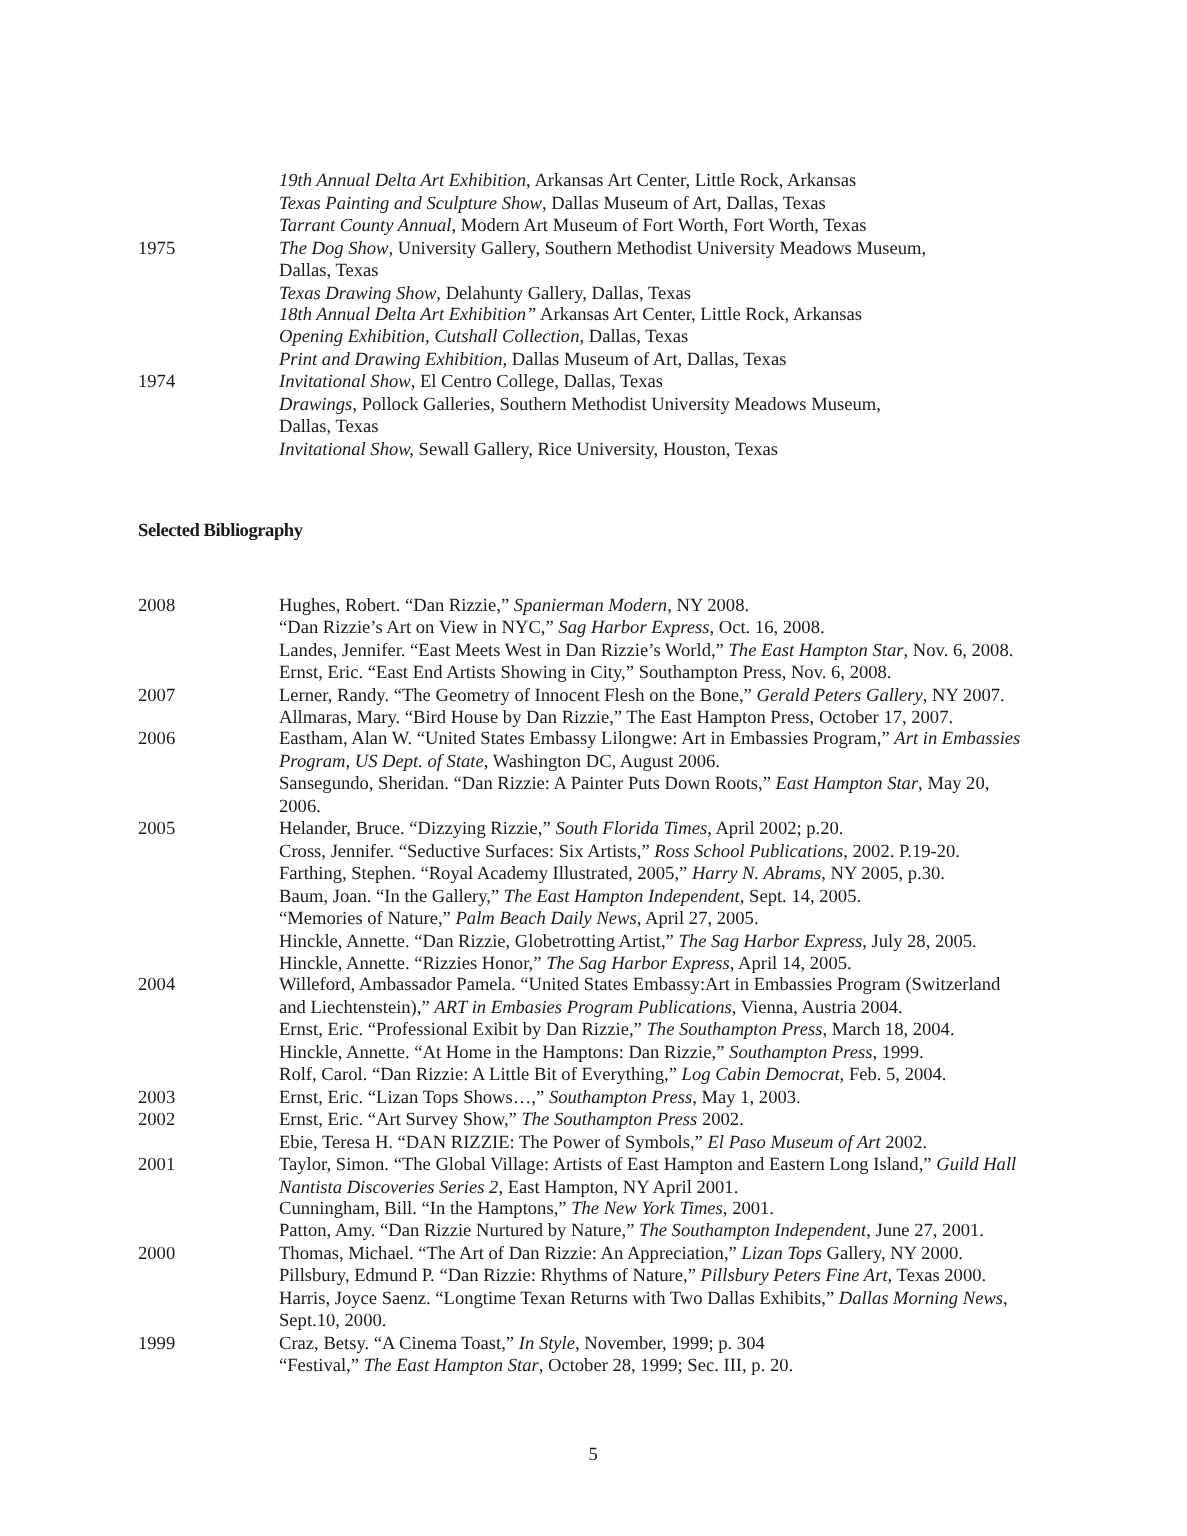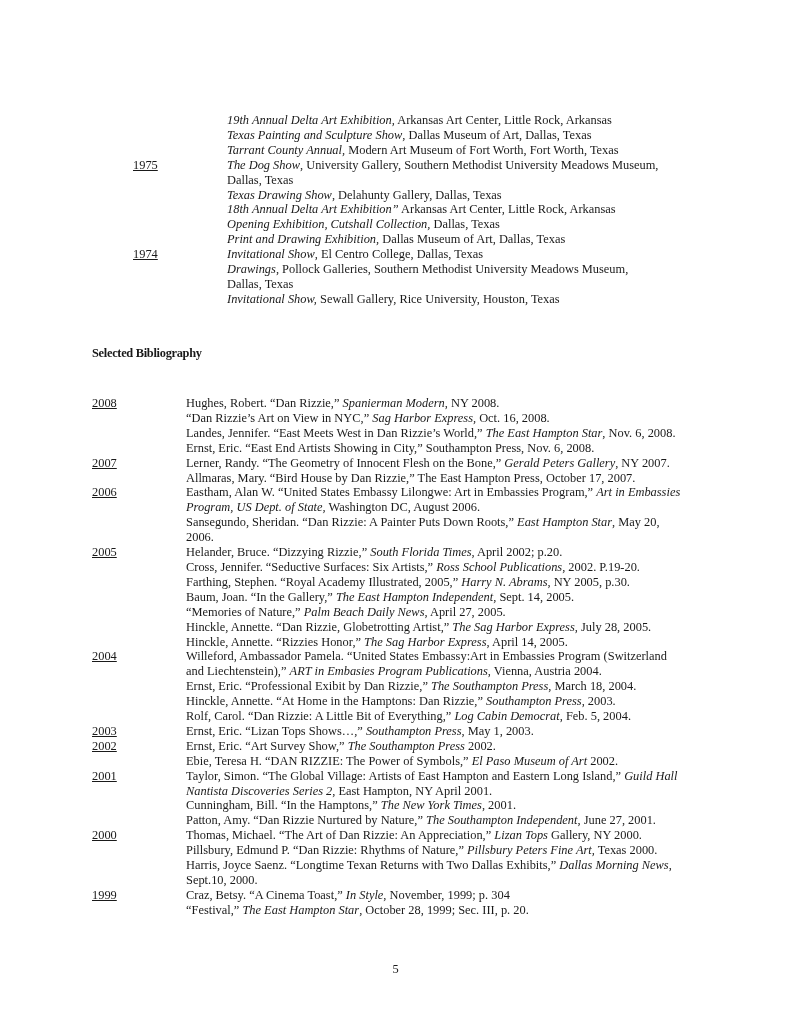--- a/index.html
+++ b/index.html
@@ -1,31 +1,31 @@
 <!DOCTYPE html>
 <html><head>
 <meta charset="utf-8">
 <style>
   html, body { margin: 0; padding: 0; background: #ffffff; }
   body { width: 791px; height: 1024px; position: relative; overflow: hidden;
          font-family: "Liberation Serif", "DejaVu Serif", serif; color: #1a1a1a; font-size: 12.4px; }
   .page { position: absolute; left: 0; top: 0; width: 791px; height: 1024px; }
   .block { position: absolute; left: 92px; width: 620px; }
   .row { display: flex; line-height: 14.9px; }
-  .year { width: 94px; flex: none; text-decoration: underline; }
+  .year { width: 94px; flex: none; }
   .entry { flex: 1; }
   .entry i { font-style: italic; }
   .heading { position: absolute; left: 92px; top: 346px; font-weight: bold; font-size: 12.4px; letter-spacing: -0.3px; }
   .pagenum { position: absolute; left: 0; width: 791px; top: 962px; text-align: center; font-size: 12.4px; }
 </style>
 </head>
 <body>
 
 <div class="page">
-  <div class="block" id="exhibitions" style="top:113px;margin-left:41px;">
+  <div class="block" id="exhibitions" style="top:113px;">
       <div class="row">
         <span class="year"></span>
         <span class="entry"><i>19th  Annual Delta Art Exhibition,</i><span> Arkansas Art Center, Little Rock, Arkansas</span></span>
       </div>
       <div class="row">
         <span class="year"></span>
         <span class="entry"><i>Texas Painting and Sculpture Show</i><span>, Dallas Museum of Art, Dallas, Texas</span></span>
       </div>
       <div class="row">
         <span class="year"></span>
@@ -149,21 +149,21 @@
       <div class="row">
         <span class="year"></span>
         <span class="entry"><span>and Liechtenstein),” </span><i>ART in Embasies Program Publications</i><span>, Vienna, Austria 2004.</span></span>
       </div>
       <div class="row">
         <span class="year"></span>
         <span class="entry"><span>Ernst, Eric. “Professional Exibit by Dan Rizzie,” </span><i>The Southampton Press</i><span>, March 18, 2004.</span></span>
       </div>
       <div class="row">
         <span class="year"></span>
-        <span class="entry"><span>Hinckle, Annette. “At Home in the Hamptons: Dan Rizzie,” </span><i>Southampton Press</i><span>, 2003.</span></span>
+        <span class="entry"><span>Hinckle, Annette. “At Home in the Hamptons: Dan Rizzie,” </span><i>Southampton Press</i><span>, 1999.</span></span>
       </div>
       <div class="row">
         <span class="year"></span>
         <span class="entry"><span>Rolf, Carol. “Dan Rizzie: A Little Bit of Everything,” </span><i>Log Cabin Democrat</i><span>, Feb. 5, 2004.</span></span>
       </div>
       <div class="row">
         <span class="year">2003</span>
         <span class="entry"><span>Ernst, Eric. “Lizan Tops Shows…,” </span><i>Southampton Press</i><span>, May 1, 2003.</span></span>
       </div>
       <div class="row">

